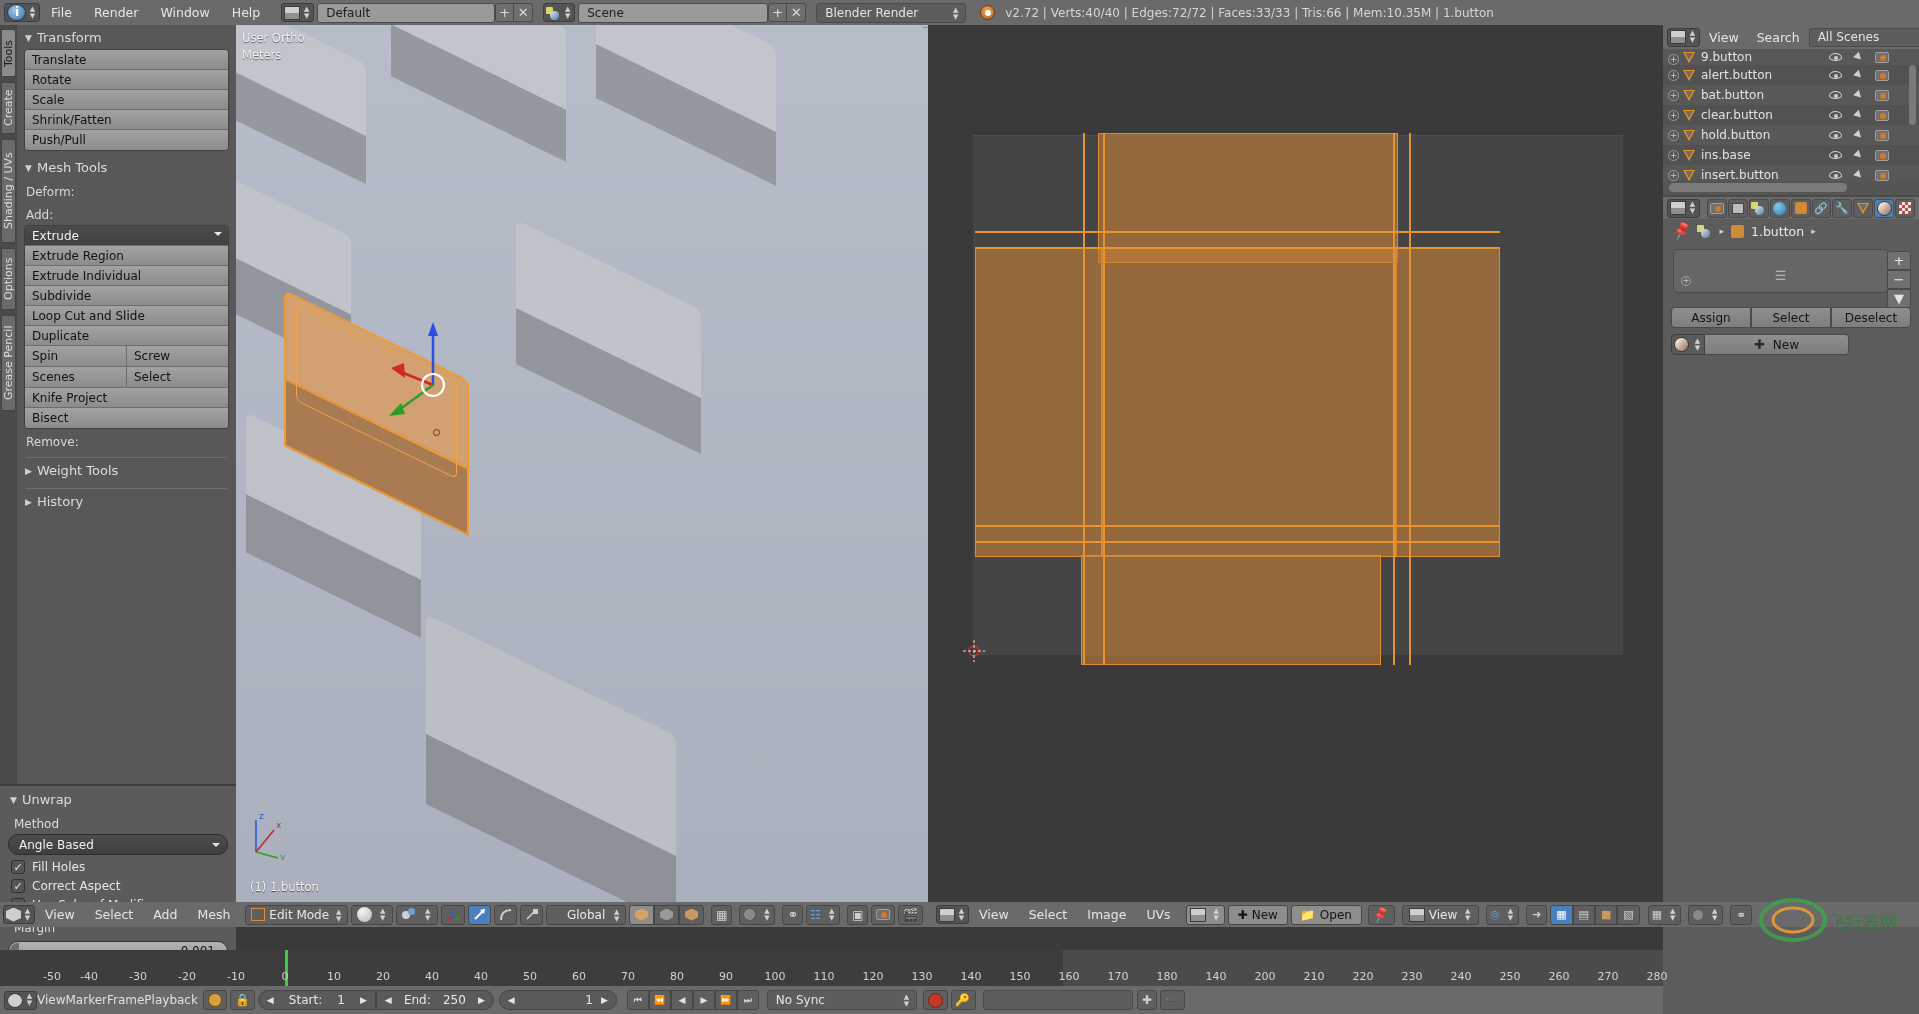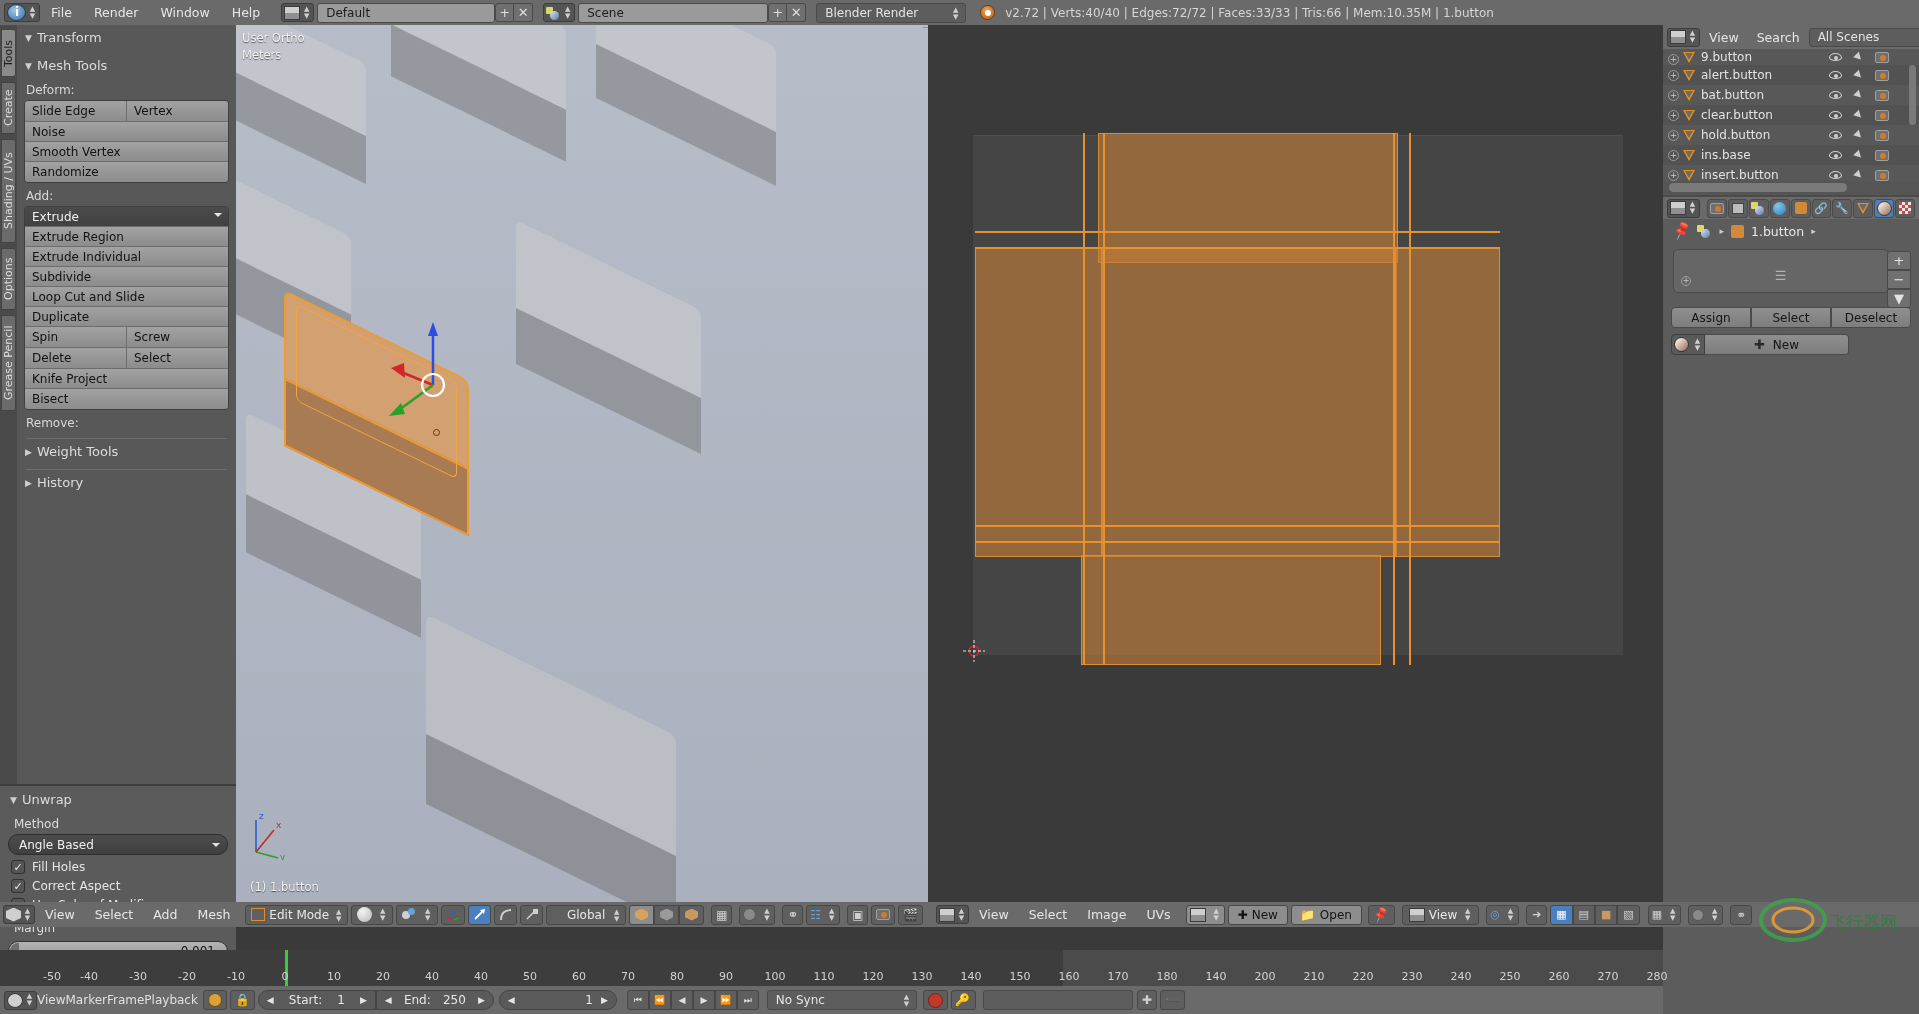--- a/index.html
+++ b/index.html
@@ -231,50 +231,48 @@
       <div class="vtab" style="top:223px;height:62px">Options</div>
       <div class="vtab" style="top:290px;height:96px">Grease Pencil</div>
     </div>
 
     <div class="tpanel" style="top:0;bottom:0;">
 
       <div class="ptitle">
         <span class="tri">▼</span>
         <span>Transform</span>
       </div>
+      <div class="btnstack">
+        <div class="tbtn">Translate</div>
+        <div class="tbtn">Rotate</div>
+        <div class="tbtn">Scale</div>
+        <div class="tbtn">Shrink/Fatten</div>
+        <div class="tbtn">Push/Pull</div>
+      </div>
 
       <div class="ptitle" style="padding-top:9px">
         <span class="tri">▼</span>
         <span>Mesh Tools</span>
       </div>
       <div class="sublabel">Deform:</div>
-      <div class="btnstack">
-        <div class="trow">
-          <div class="tbtn">Slide Edge</div>
-          <div class="tbtn">Vertex</div>
-        </div>
-        <div class="tbtn">Noise</div>
-        <div class="tbtn">Smooth Vertex</div>
-        <div class="tbtn">Randomize</div>
-      </div>
 
       <div class="sublabel">Add:</div>
       <div class="btnstack">
         <div class="tbtn dark dropdn">Extrude</div>
         <div class="tbtn">Extrude Region</div>
         <div class="tbtn">Extrude Individual</div>
         <div class="tbtn">Subdivide</div>
         <div class="tbtn">Loop Cut and Slide</div>
         <div class="tbtn">Duplicate</div>
         <div class="trow">
           <div class="tbtn">Spin</div>
           <div class="tbtn">Screw</div>
         </div>
         <div class="trow">
-          <div class="tbtn">Delete</div>
+          <div class="tbtn">Scenes</div>
           <div class="tbtn">Select</div>
         </div>
         <div class="tbtn">Knife Project</div>
         <div class="tbtn">Bisect</div>
       </div>
 
       <div class="sublabel">Remove:</div>
 
       <div class="hr"></div>
       <div class="collapsed">

